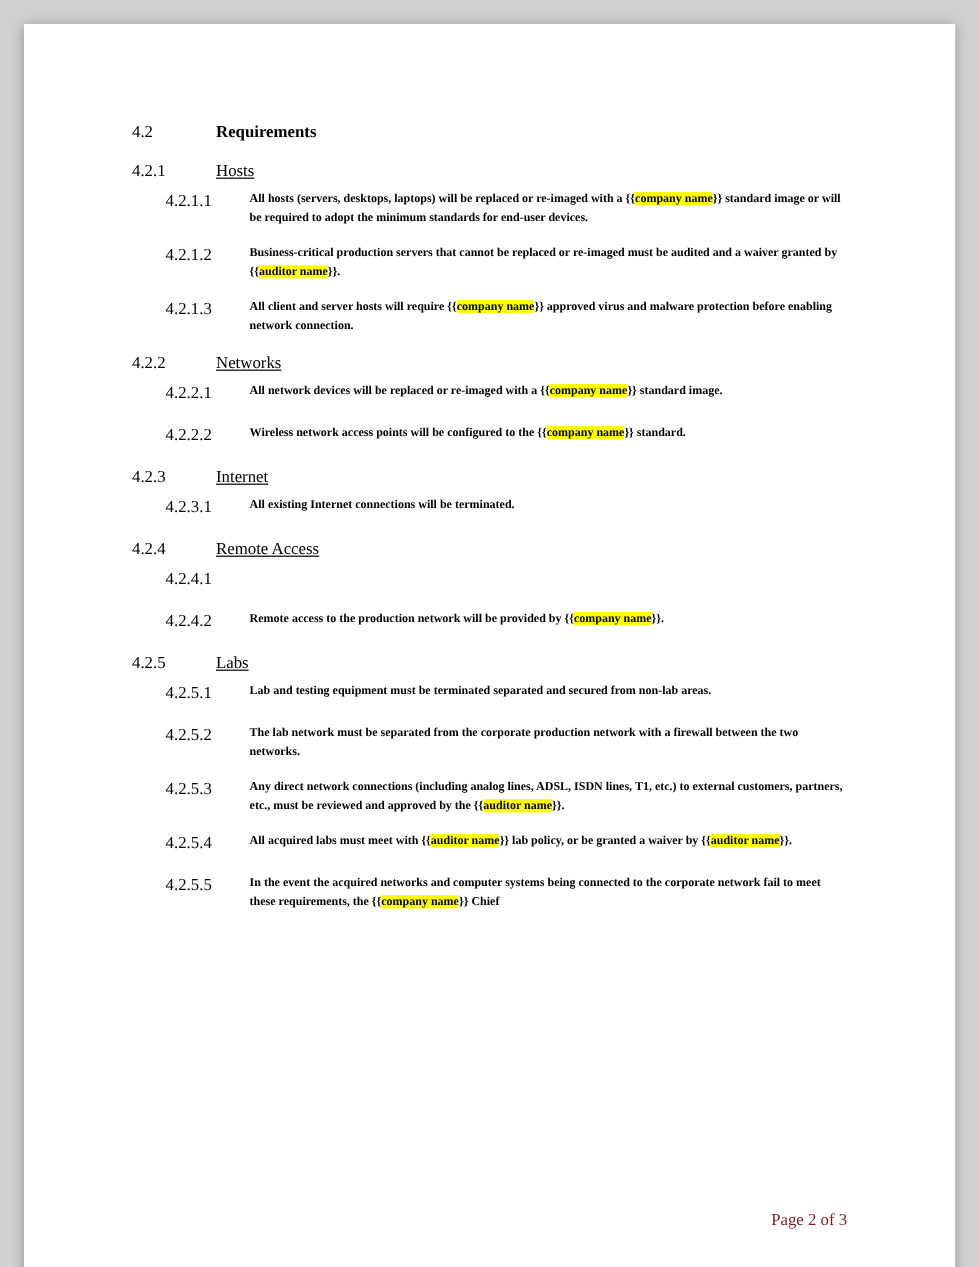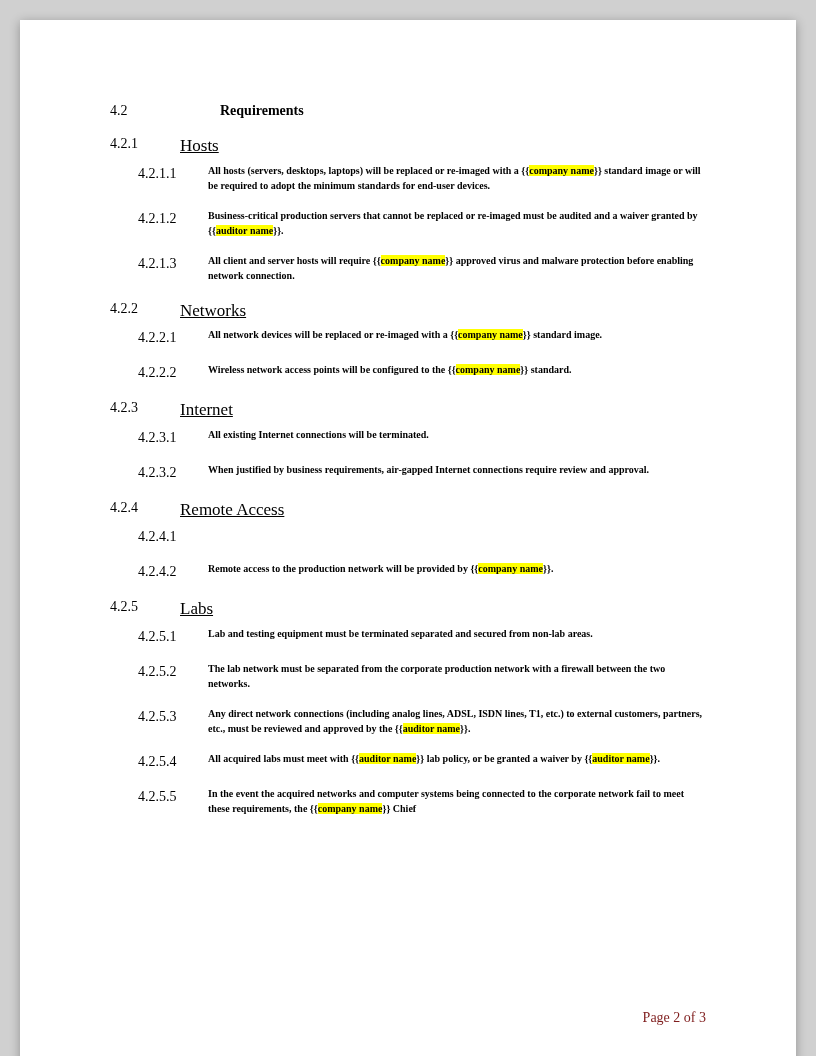--- a/index.html
+++ b/index.html
@@ -58,21 +58,21 @@
     }
 
     .num-sub {
       min-width: 70px;
       flex-shrink: 0;
       font-size: 14px;
     }
 
     .label-underline {
       text-decoration: underline;
-      font-size: 17px;
+      font-size: 14px;
     }
 
     .text-block {
       flex: 1;
       font-size: 10px;
       line-height: 1.55;
       font-weight: bold;
     }
 
     .highlight {
@@ -81,21 +81,21 @@
 
     .page-footer {
       position: absolute;
       bottom: 50px;
       right: 90px;
       font-size: 14px;
       color: #7f1d1d;
     }
 
     .mb-4 { margin-bottom: 4px; }
-    .mb-6 { margin-bottom: 6px; gap: 40px; }
+    .mb-6 { margin-bottom: 6px; }
   </style>
 </head>
 <body>
 
 <div class="page">
   <div class="content">
 
     <div class="item-row mb-6">
       <span class="num">4.2</span>
       <span class="section-heading">Requirements</span>
@@ -139,24 +139,20 @@
     <div class="item-row mb-4">
       <span class="num">4.2.3</span>
       <span class="label-underline">Internet</span>
     </div>
 
     <div class="item-row-block">
       <span class="num-sub">4.2.3.1</span>
       <span class="text-block">All existing Internet connections will be terminated.</span>
     </div>
 
-    <div class="item-row-block">
-      <span class="num-sub">4.2.3.2</span>
-      <span class="text-block">When justified by business requirements, air-gapped Internet connections require review and approval.</span>
-    </div>
 
     <div class="item-row mb-4">
       <span class="num">4.2.4</span>
       <span class="label-underline">Remote Access</span>
     </div>
 
     <div class="item-row-block">
       <span class="num-sub">4.2.4.1</span>
     </div>
 

